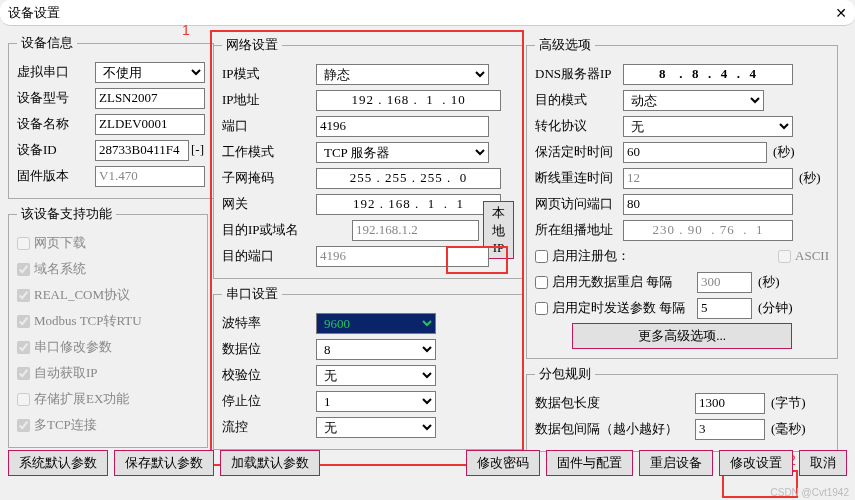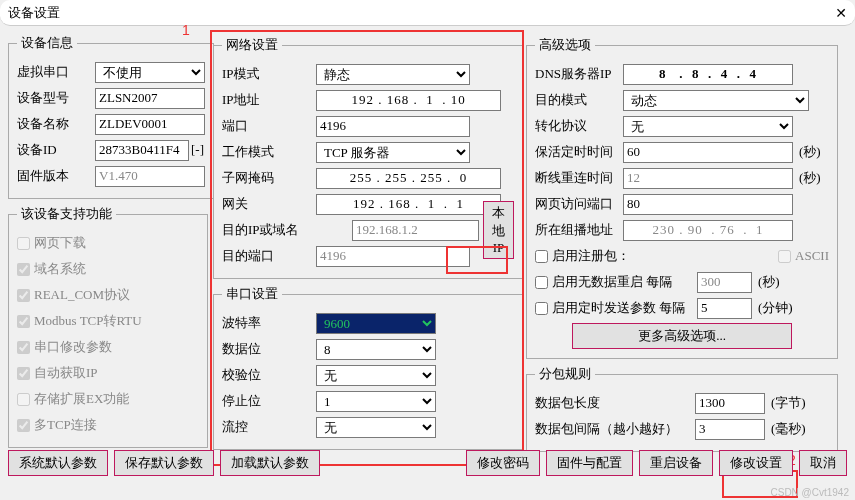--- a/index.html
+++ b/index.html
@@ -12,21 +12,21 @@
 .row { display: flex; align-items: center; margin: 2px 0; height: 24px; }
 .lbl { width: 88px; flex-shrink: 0; font-family: Liberation Serif, serif; }
 .lbl-w { width: 94px; flex-shrink: 0; }
 .lbl-n { width: 78px; flex-shrink: 0; }
 input[type=text], select { font-family: inherit; font-size: 13px; height: 21px; border: 1px solid #7a7a7a; background: #fff; padding: 1px 3px; }
 input[type=text]:disabled, input.dim { color: #888; }
 select { background: #fff; }
 .ip { width: 185px; text-align: center; letter-spacing: 1px; }
 .w110 { width: 110px; }
 .w120 { width: 120px; }
-.w185 { width: 154px; }
+.w185 { width: 173px; }
 .w150 { width: 150px; }
 .w55 { width: 55px; }
 .cb { margin-right: 4px; }
 .cb-dis { color: #888; }
 .btn { font-family: inherit; font-size: 13px; background: #e1e1e1; border: 1px solid #be185d; padding: 3px 10px; cursor: pointer; }
 .col1 { position: absolute; left: 8px; top: 8px; width: 200px; }
 .col2 { position: absolute; left: 213px; top: 10px; width: 310px; }
 .col3 { position: absolute; left: 526px; top: 10px; width: 312px; }
 .redbox1 { position: absolute; left: 210px; top: 4px; width: 314px; height: 436px; border: 2px solid #e33; pointer-events: none; }
 .redbox2 { position: absolute; left: 446px; top: 220px; width: 62px; height: 28px; border: 2px solid #e33; pointer-events: none; }
@@ -176,29 +176,29 @@
 
   <div class="col3">
     <fieldset>
       <legend>高级选项</legend>
       <div class="row">
           <span class="lbl">DNS服务器IP</span>
           <input type="text" class="ip" style="width: 170px; font-weight: bold;" value="8   .  8  .  4  .  4">
         </div>
       <div class="row">
           <span class="lbl">目的模式</span>
-          <select class="w150" style="width:186px"><option>动态</option></select>
+          <select class="w150" style="width:141px"><option>动态</option></select>
         </div>
       <div class="row">
           <span class="lbl">转化协议</span>
           <select class="w150" style="width:170px"><option>无</option></select>
         </div>
       <div class="row">
           <span class="lbl">保活定时时间</span>
-          <input type="text" style="width: 170px;" value="60">
+          <input type="text" style="width: 144px;" value="60">
           <span class="unit">(秒)</span>
         </div>
       <div class="row">
           <span class="lbl">断线重连时间</span>
           <input type="text" class="dim" disabled="" style="width: 170px;" value="12">
           <span class="unit">(秒)</span>
         </div>
       <div class="row">
           <span class="lbl">网页访问端口</span>
           <input type="text" style="width: 170px;" value="80">

